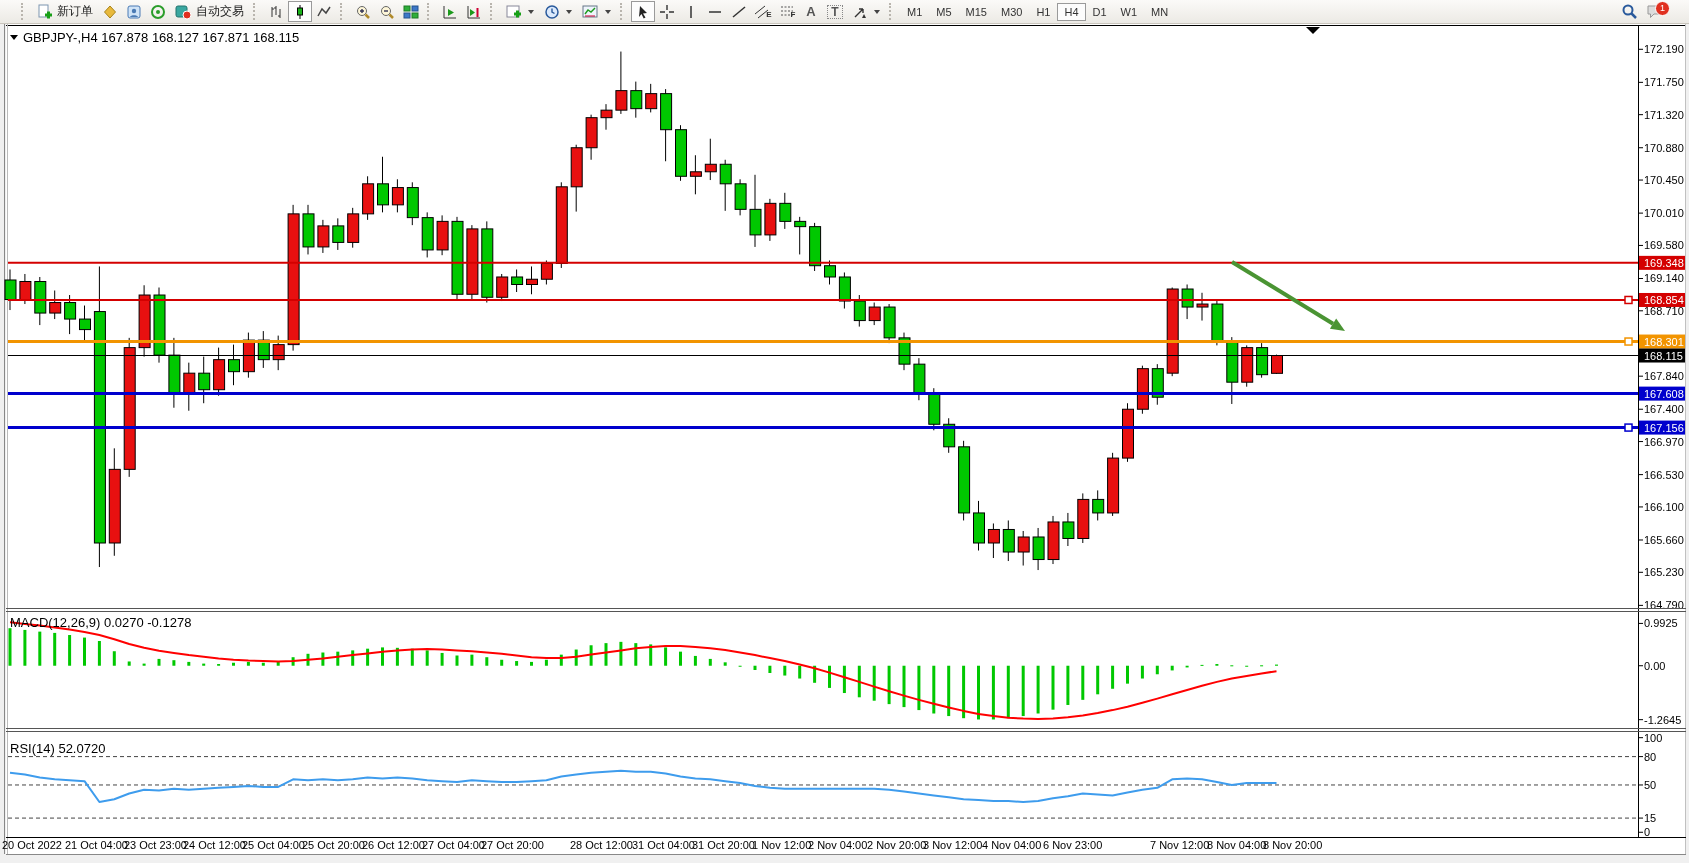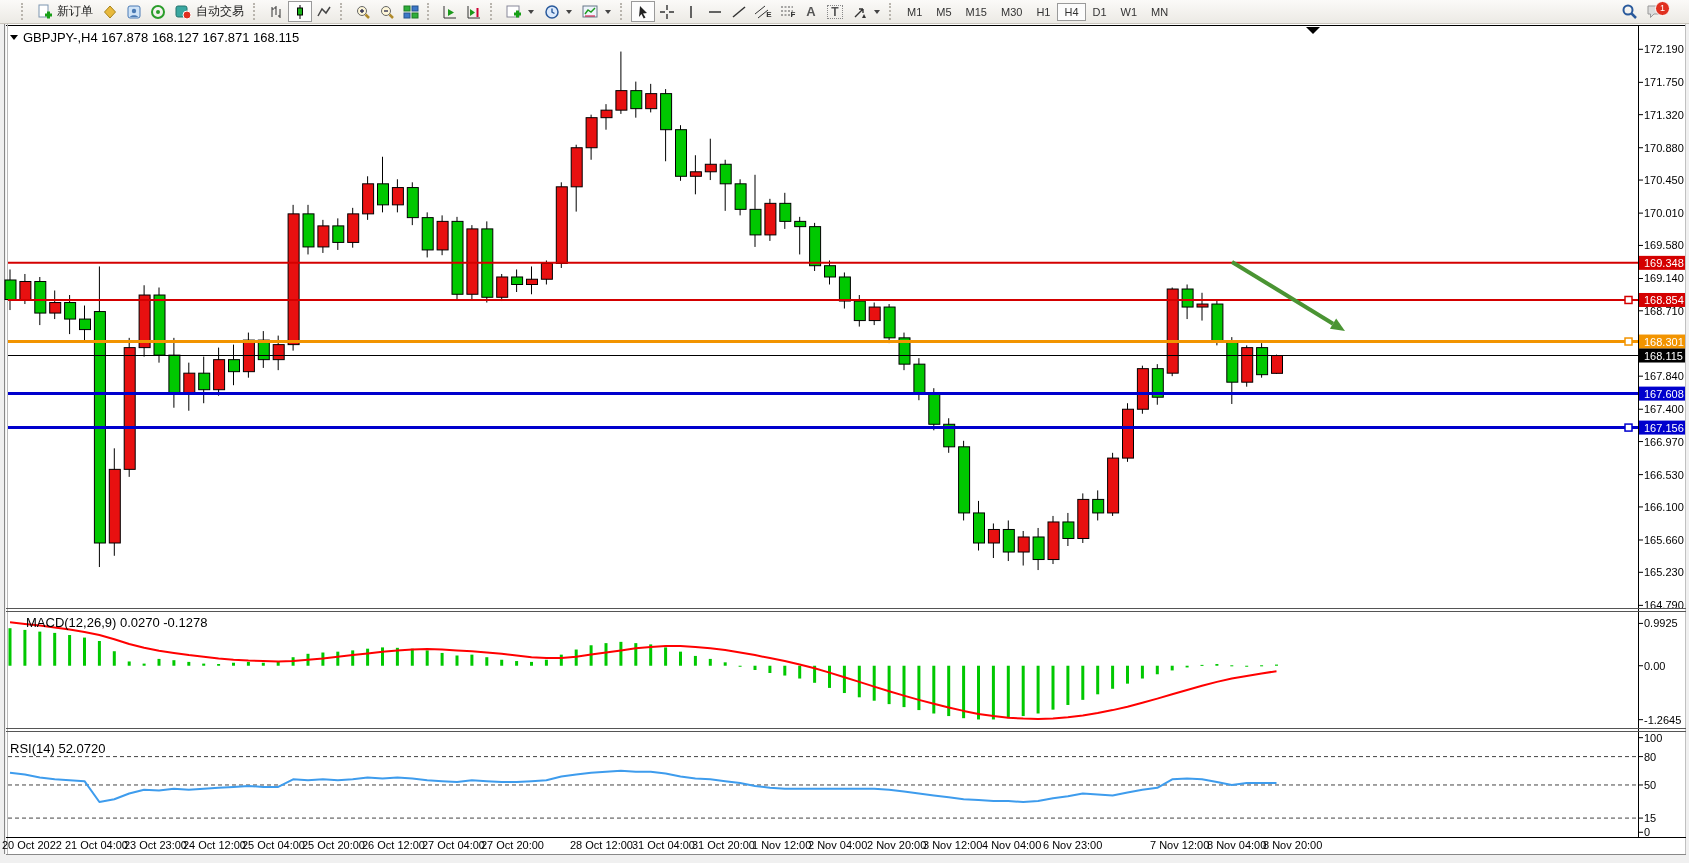--- a/index.html
+++ b/index.html
@@ -232,21 +232,21 @@
       </svg>
       <span class="badge">1</span>
     </div>
   </div>
 </div>
 
 <div class="ov" style="left:10px;top:30px;display:flex;align-items:center">
   <span class="tri-down"></span>
   <span>GBPJPY-,H4  167.878 168.127 167.871 168.115</span>
 </div>
-<div class="ov" style="left:26px;top:615px">MACD(12,26,9) 0.0270 -0.1278</div>
+<div class="ov" style="left:10px;top:615px">MACD(12,26,9) 0.0270 -0.1278</div>
 <div class="ov" style="left:10px;top:741px">RSI(14) 52.0720</div>
 
 <svg id="chart-svg" width="1689" height="863">
     <rect x="6" y="23" width="1680" height="831" fill="#fff"></rect>
     <line x1="6" y1="25.5" x2="1686" y2="25.5" stroke="#000"></line>
     <line x1="4.5" y1="23" x2="4.5" y2="854" stroke="#888"></line>
     <line x1="7.5" y1="23" x2="7.5" y2="854" stroke="#bbb"></line>
     <line x1="1685.5" y1="23" x2="1685.5" y2="854" stroke="#c0c0c0"></line>
     <line x1="6" y1="854.5" x2="1686" y2="854.5" stroke="#888"></line>
     <g>

